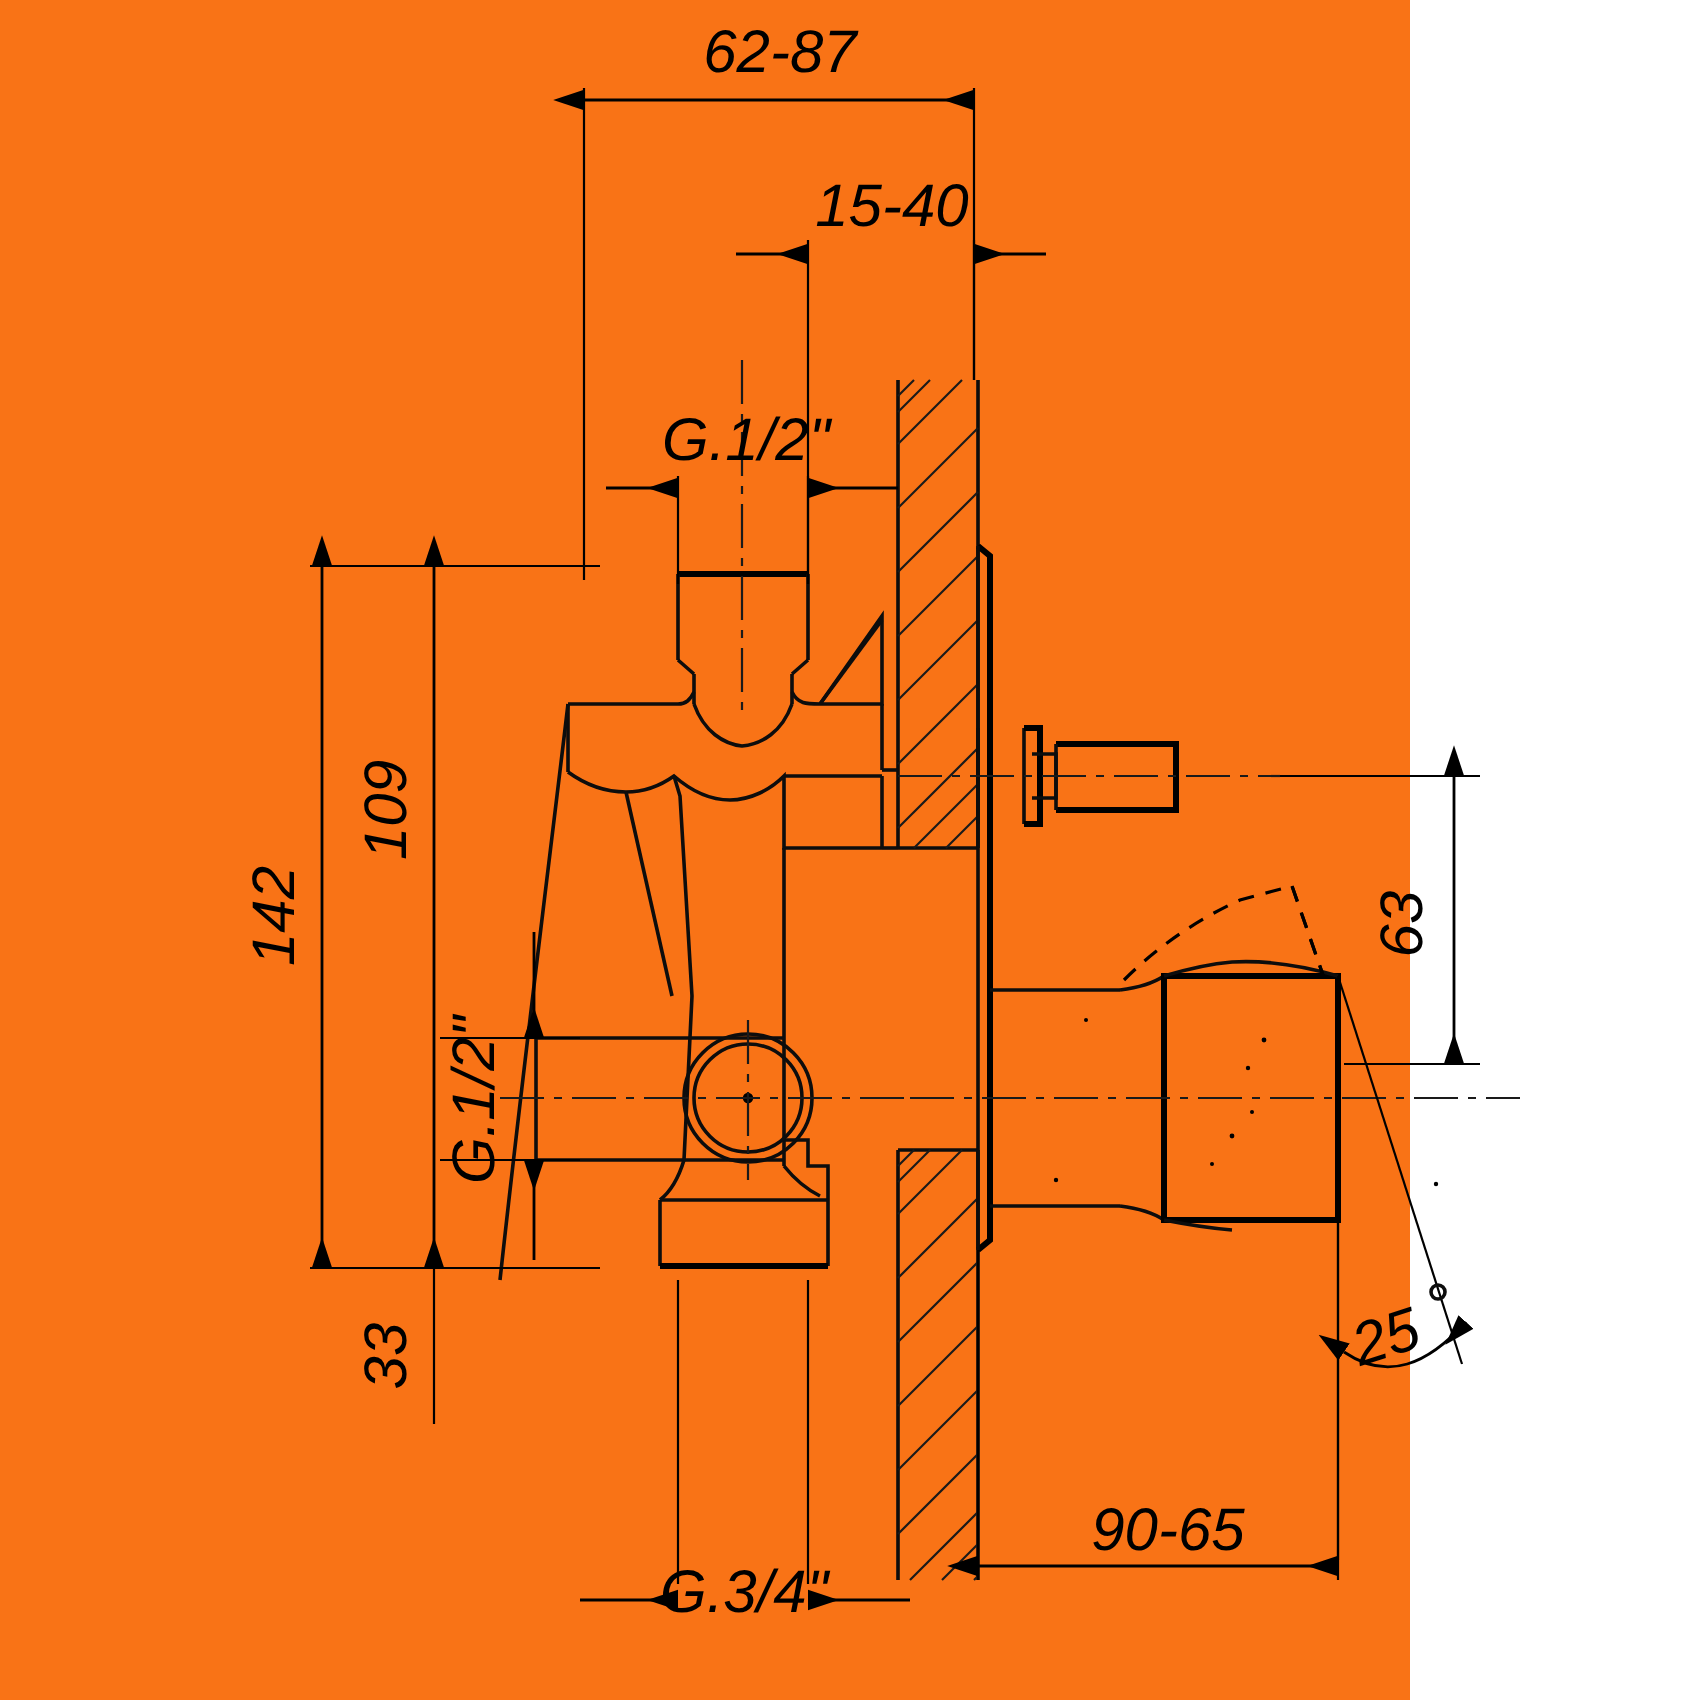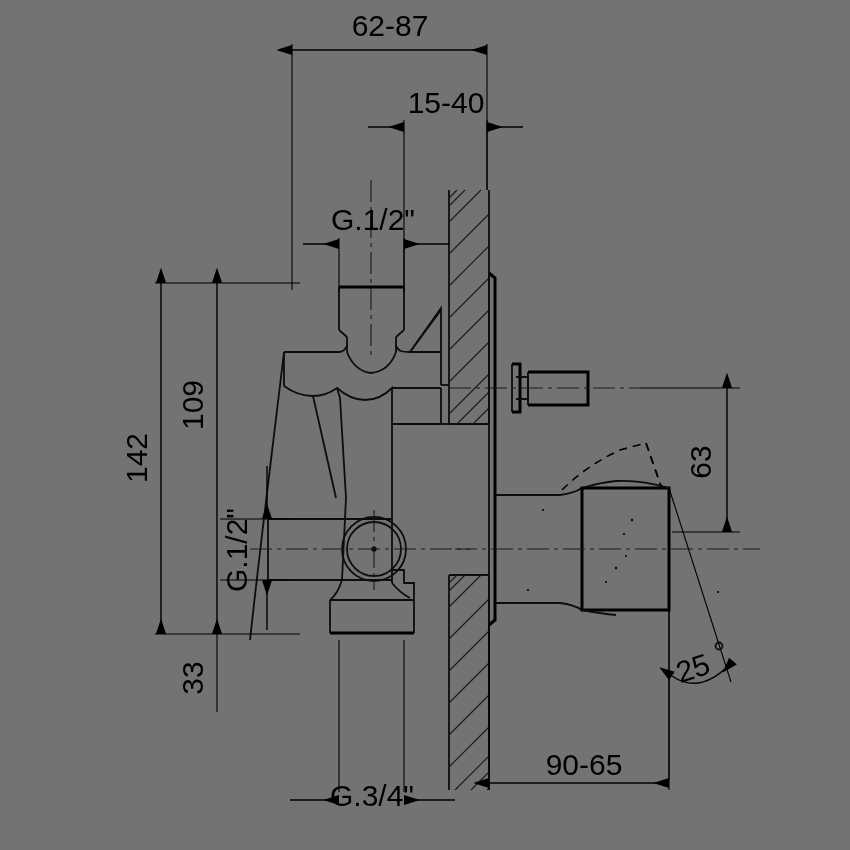--- a/index.html
+++ b/index.html
@@ -8,23 +8,24 @@
     background: #ffffff;
   }
   body {
     width: 850px;
     height: 850px;
     font-family: "Liberation Sans", sans-serif;
     overflow: hidden;
   }
   #drawing-root {
     position: relative;
-    width: 850px;
+    width: 705px;
     height: 850px;
-    background: #737373;
+    background: #f97316;
+    font-style: italic;
   }
   svg#tech-drawing {
     display: block;
     width: 850px;
     height: 850px;
   }
   .dim-text {
     font-family: "Liberation Sans", sans-serif;
     font-size: 30px;
     fill: #000000;

